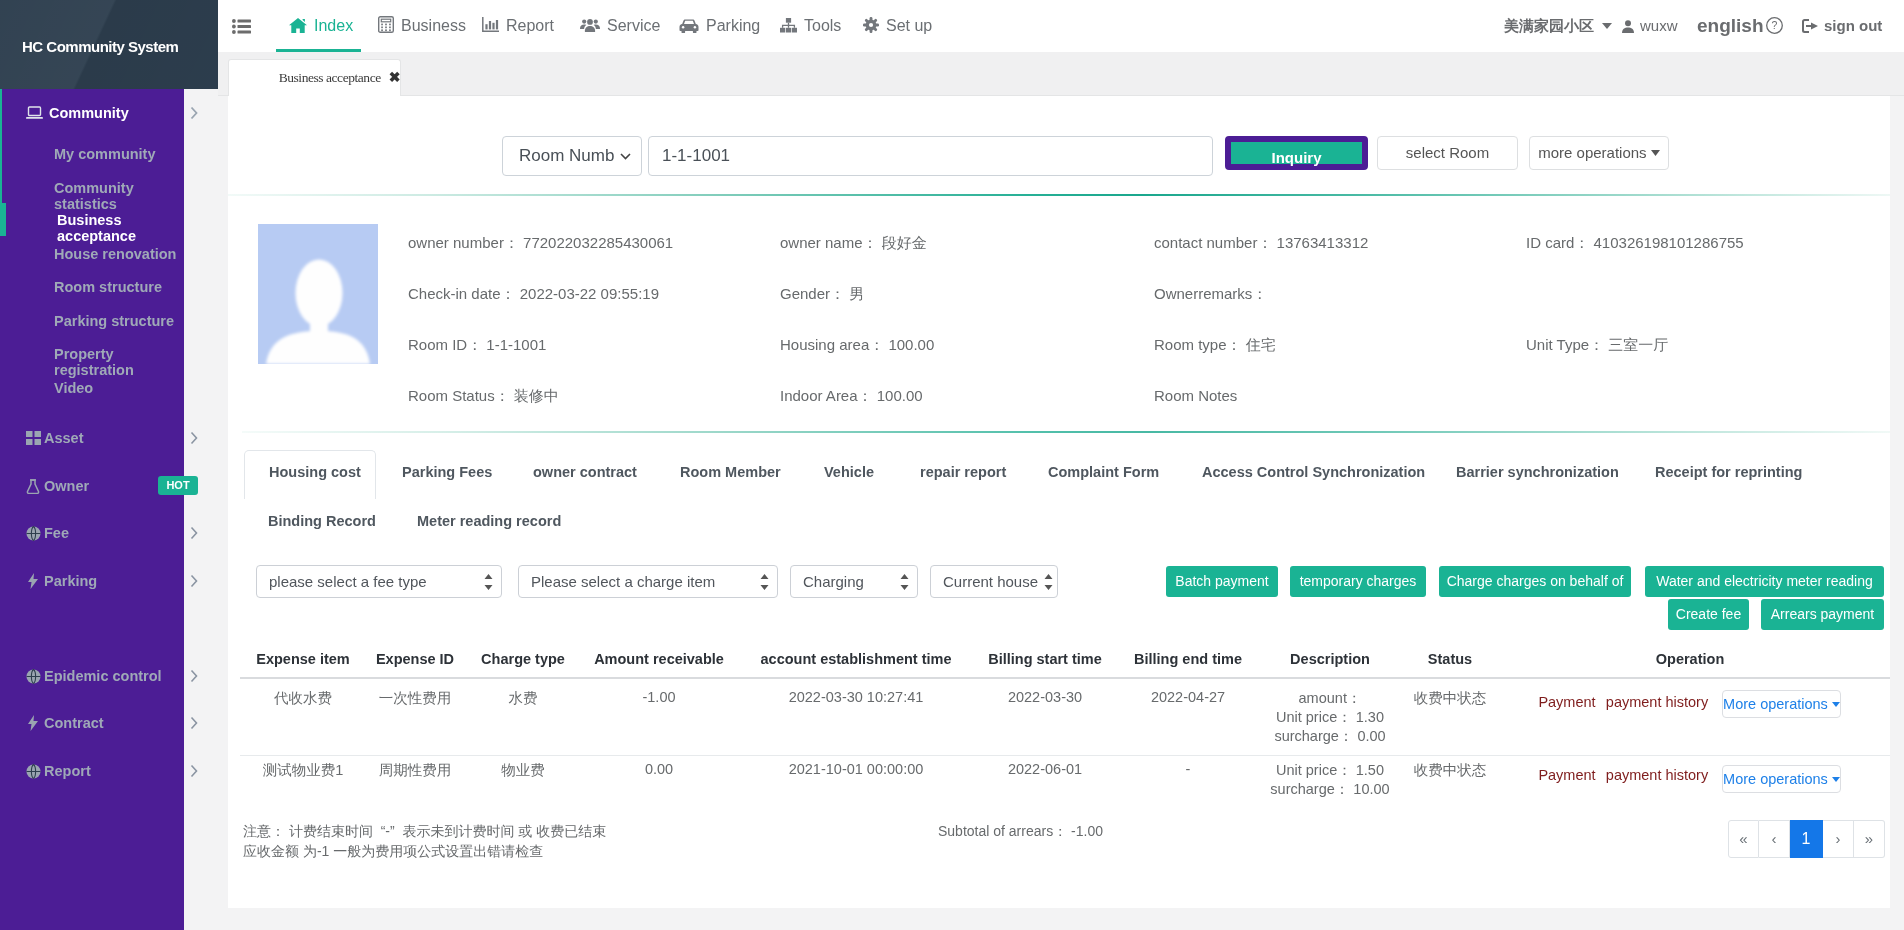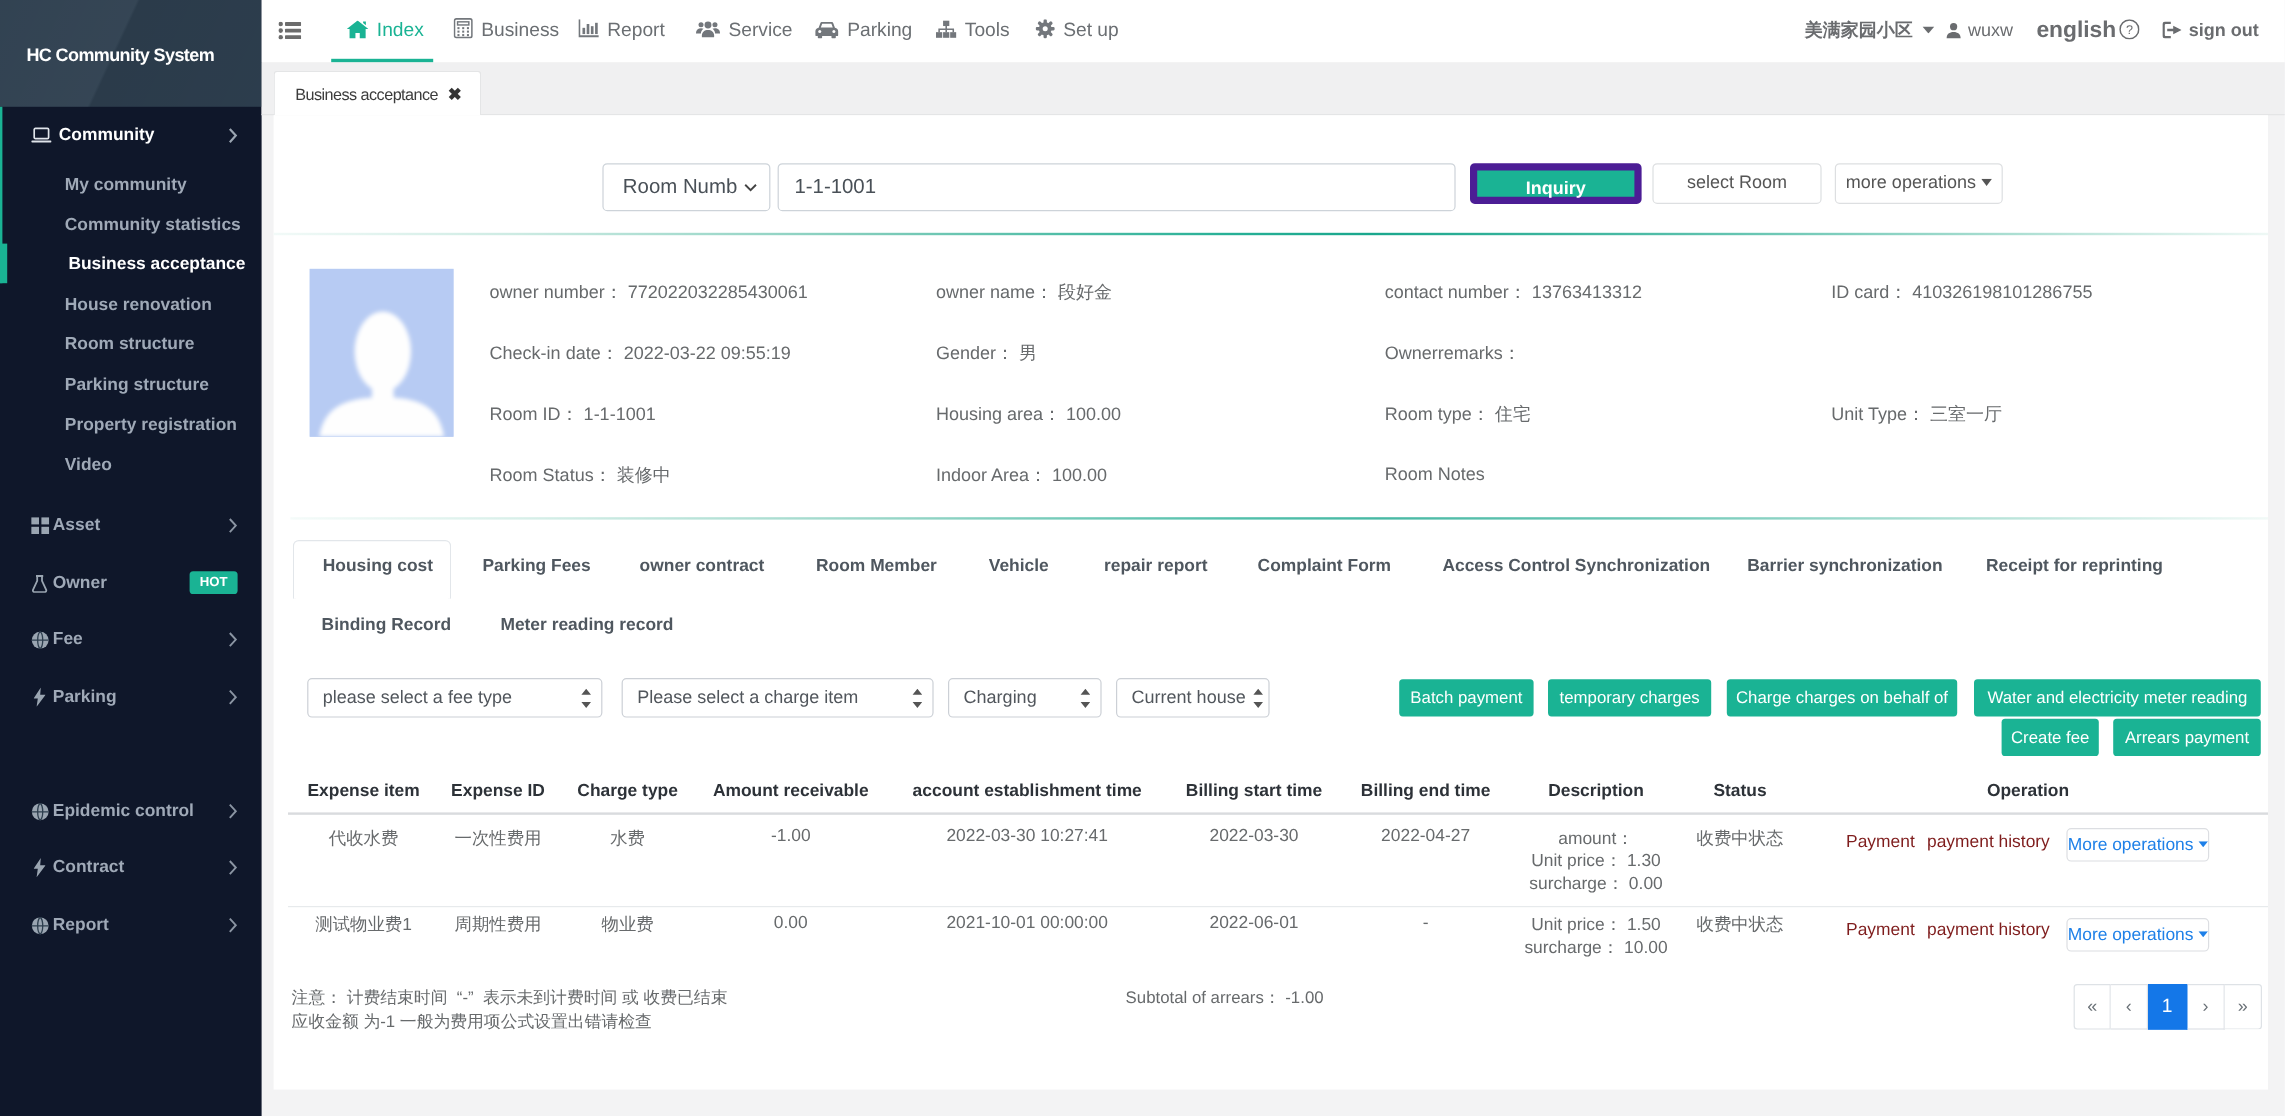--- a/index.html
+++ b/index.html
@@ -1,20 +1,20 @@
 <!DOCTYPE html>
 <html><head>
 <meta charset="utf-8">
 <style>
 * { margin:0; padding:0; box-sizing:border-box; }
 html,body { width:1904px; height:930px; overflow:hidden; }
 body { font-family:"Liberation Sans", sans-serif; background:#f3f3f4; position:relative; font-size:14px; color:#676a6c; }
 
 
-#sidebar { position:absolute; left:0; top:0; width:218px; height:930px; background:#0f172a; }
+#sidebar { position:absolute; left:0; top:0; width:184px; height:930px; background:#4c1d95; }
 #logoband { position:absolute; left:0; top:0; width:218px; height:89px; background:#2d3e4e;
   background-image:linear-gradient(115deg, rgba(255,255,255,0.025) 0%, rgba(255,255,255,0.04) 44%, rgba(0,0,0,0.05) 45%, rgba(0,0,0,0.015) 100%); }
 #logoband .ttl { position:absolute; left:22px; top:38px; color:#fff; font-weight:bold; font-size:15px; letter-spacing:-0.5px; }
 #navstrip { position:absolute; left:0; top:89px; width:2px; height:147px; background:#1ab394; }
 #navtab { position:absolute; left:0; top:203px; width:6px; height:33px; background:#1ab394; }
 .snav1 { position:absolute; left:0; width:218px; height:34px; color:#9fa9b7; font-weight:bold; font-size:14.5px; line-height:34px; }
 .snav1 .ic { position:absolute; left:26px; top:9px; width:17px; height:16px; fill:#a7b1c2; }
 .snav1 .tx { position:absolute; left:49px; }
 .snav1 .chev { position:absolute; right:20px; top:10px; width:8px; height:14px; }
 .chev svg, .snav1 .ic svg { display:block; }
@@ -26,21 +26,21 @@
 #topnav { position:absolute; left:218px; top:0; width:1686px; height:52px; background:#fff;padding-left:20px; }
 .tn-item { position:absolute; top:0; height:52px; line-height:52px; color:#6b6f73; font-size:16px; white-space:nowrap; }
 .tn-item svg { vertical-align:-2px; margin-right:7px; }
 .tn-active { color:#1ab394; }
 #tn-underline { position:absolute; left:58px; top:49px; width:85px; height:3px; background:#1ab394; }
 .tr-item { position:absolute; top:0; height:52px; line-height:52px; color:#6a6c6f; font-size:15px; white-space:nowrap; }
 .bold { font-weight:bold; }
 
 
 #tabstrip { position:absolute; left:218px; top:52px; width:1686px; height:44px; background:#f0f0f1; border-bottom:1px solid #e4e5e6; }
-#toptab { position:absolute; left:10px; top:7px; width:173px; height:37px; background:#fff; border:1px solid #e4e5e6; border-bottom:none; border-radius:3px 3px 0 0; font-size:13.5px; letter-spacing:-0.45px; color:#3c3c3c; line-height:36px; text-align:left; white-space:nowrap; }
+#toptab { position:absolute; left:10px; top:7px; width:173px; height:37px; background:#fff; border:1px solid #e4e5e6; border-bottom:none; border-radius:3px 3px 0 0; font-size:13.5px; letter-spacing:-0.45px; color:#3c3c3c; line-height:36px; text-align:right; white-space:nowrap;font-family:Liberation Serif, serif; }
 #toptab span.t { margin-left:17px; }
 #toptab .x { margin-left:8px; font-weight:bold; color:#333; font-size:14px; }
 
 
 #panel { position:absolute; left:228px; top:96px; width:1662px; height:812px; background:#fff; }
 
 
 .sel, .inp { position:absolute; border:1px solid #cdd3d9; border-radius:4px; background:#fff; color:#495057; font-size:17px; }
 #sel1 { left:274px; top:40px; width:140px; height:40px; line-height:38px; padding-left:16px; }
 #sel1 .arr { position:absolute; right:10px; top:16px; line-height:0; }

